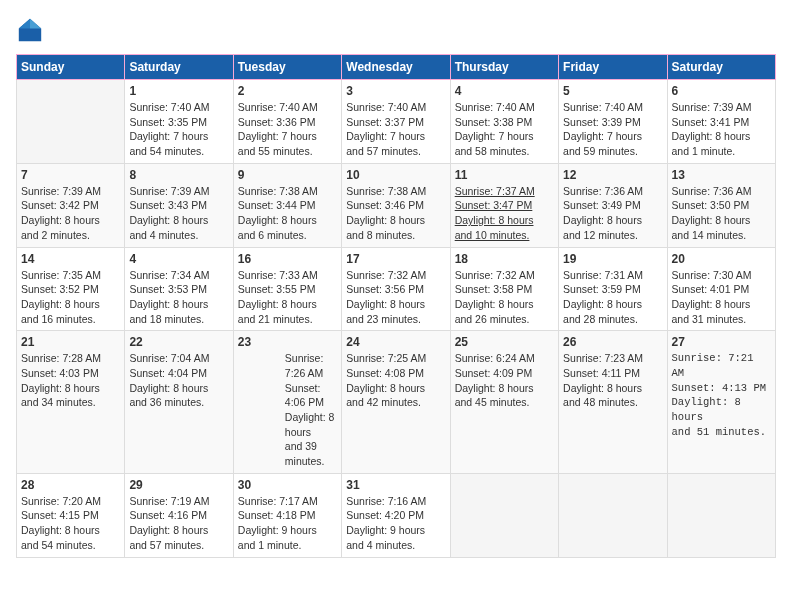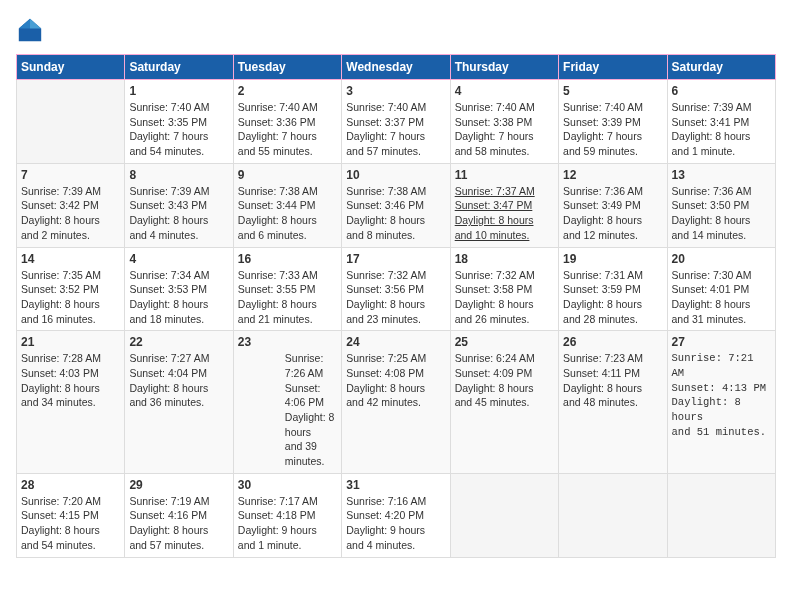--- a/index.html
+++ b/index.html
@@ -270,21 +270,21 @@
         <tr>
           <td>
             <span class="day-number">21</span>
             <div class="cell-content" style="white-space: pre-line;">Sunrise: 7:28 AM
 Sunset: 4:03 PM
 Daylight: 8 hours
 and 34 minutes.</div>
           </td>
           <td>
             <span class="day-number">22</span>
-            <div class="cell-content" style="white-space: pre-line;">Sunrise: 7:27 AM
+            <div class="cell-content" style="white-space: pre-line;">Sunrise: 7:04 AM
 Sunset: 4:04 PM
 Daylight: 8 hours
 and 36 minutes.</div>
           </td>
           <td>
             <span class="day-number">23</span>
             <div class="cell-content" style="white-space: pre-line; margin-left: 47px;">Sunrise: 7:26 AM
 Sunset: 4:06 PM
 Daylight: 8 hours
 and 39 minutes.</div>

